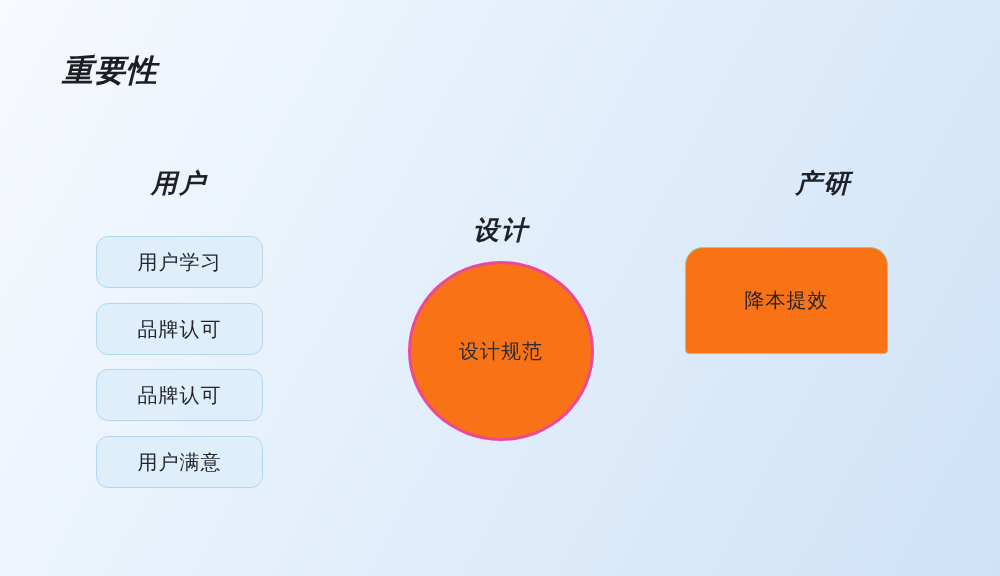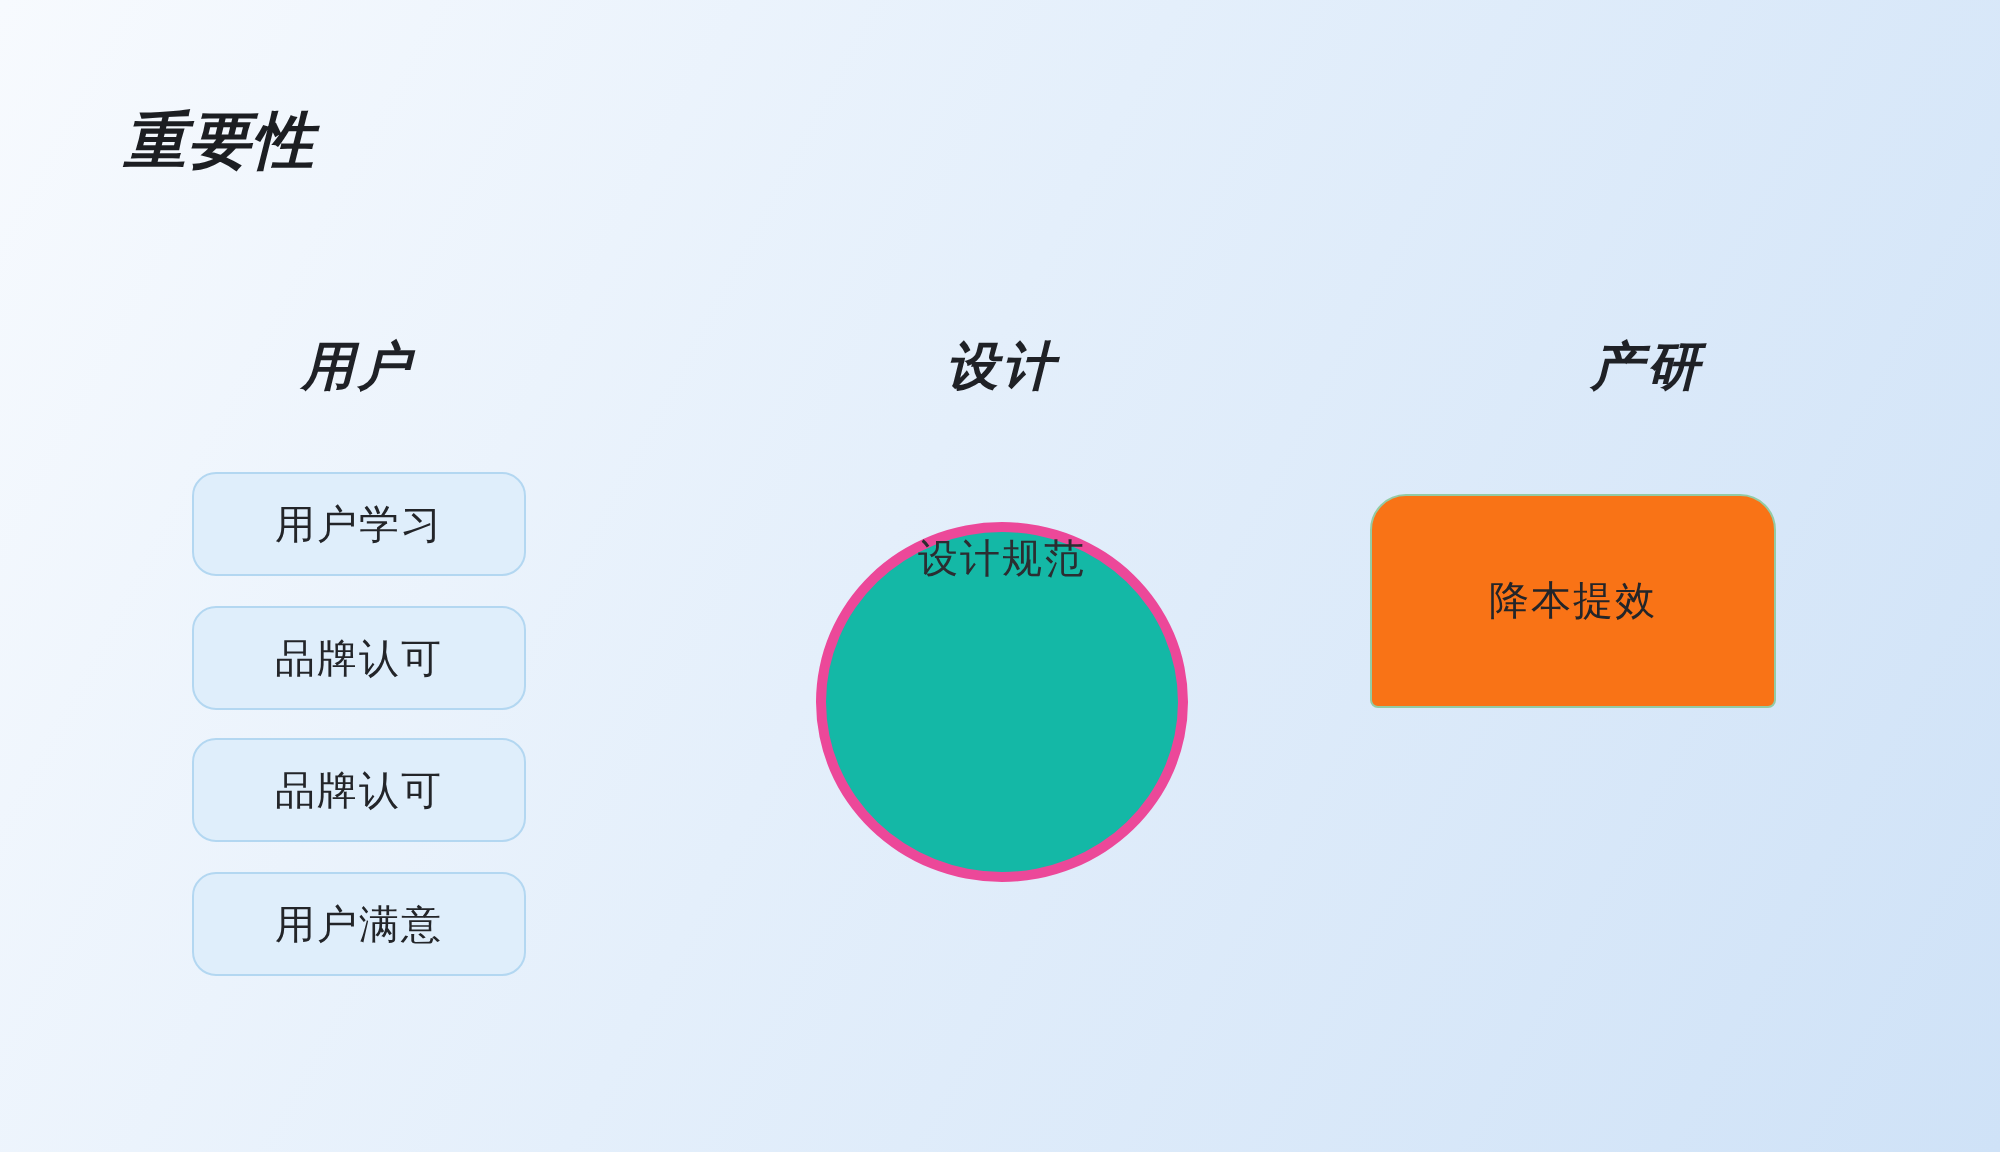--- a/index.html
+++ b/index.html
@@ -33,21 +33,21 @@
     position: absolute;
     top: 166px;
     font-size: 26px;
     font-weight: 700;
     color: #1f2126;
     text-align: center;
     letter-spacing: 2px;
     font-style: italic;
   }
   .col-header.user    { left: 95px;  width: 168px; }
-  .col-header.design  { left: 408px; width: 186px; }
+  .col-header.design  { left: 408px; width: 186px; margin-top: 47px; }
   .col-header.product { left: 722px; width: 203px; }
 
   .box {
     position: absolute;
     display: flex;
     align-items: center;
     justify-content: center;
     font-size: 20px;
     font-weight: 500;
     color: #232529;
@@ -67,24 +67,24 @@
   .bluebox.b3 { top: 369px; }
   .bluebox.b4 { top: 436px; }
 
   .circle {
     position: absolute;
     left: 408px;
     top: 261px;
     width: 186px;
     height: 180px;
     border-radius: 50%;
-    background: #14b8a6;
-    border: 5px solid #ec4899;
+    background: #f97316;
+    border: 3px solid #ec4899;
     display: flex;
-    align-items: flex-start;
+    align-items: center;
     justify-content: center;
     font-size: 20px;
     font-weight: 500;
     color: #2b2d31;
     letter-spacing: 1px;
     box-sizing: border-box;
   }
 
   .greenbox {
     left: 685px;

